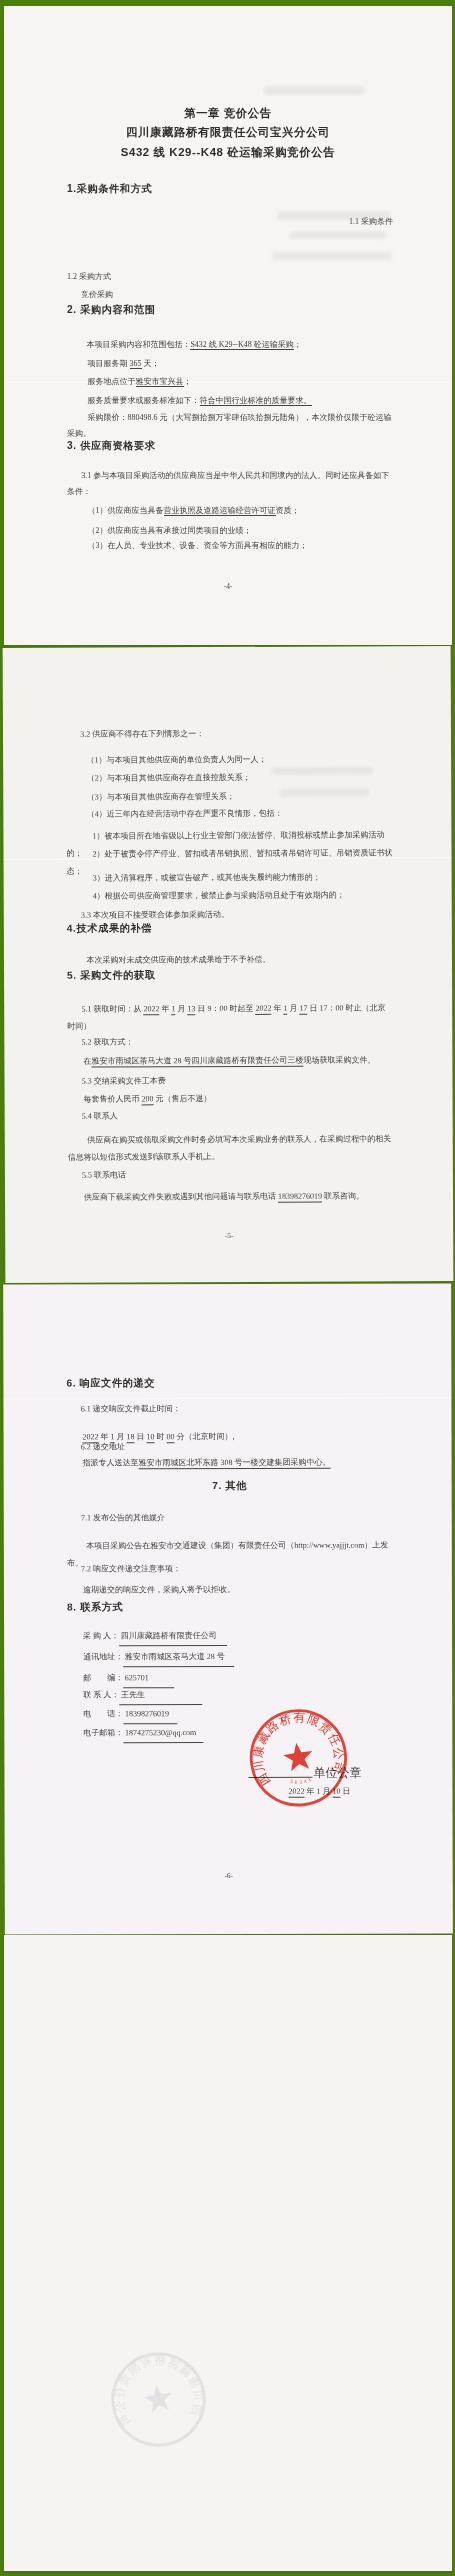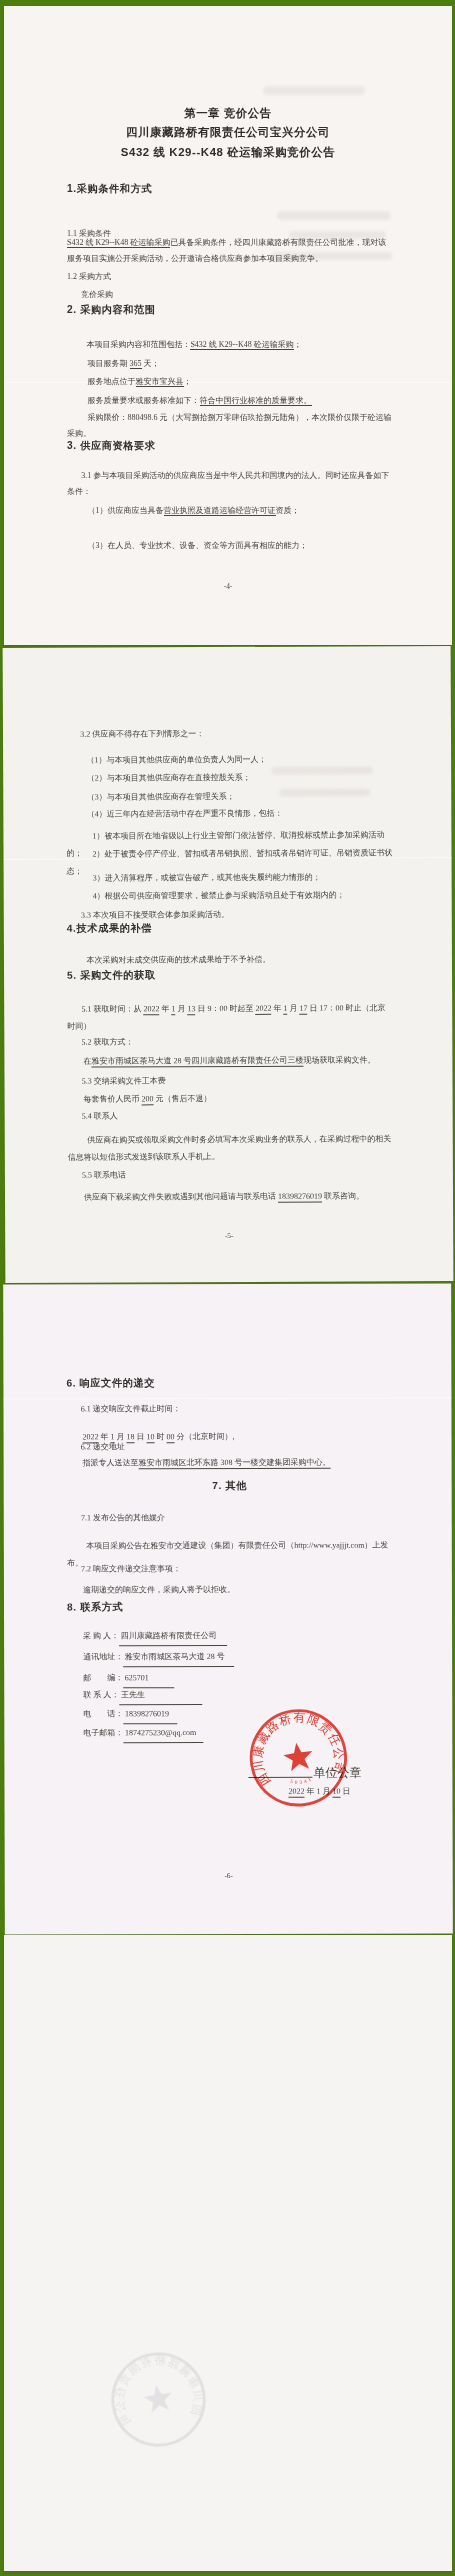--- a/index.html
+++ b/index.html
@@ -38,35 +38,35 @@
     <div class="smudge" style="left:273px;top:205px;width:114px;height:9px;"></div>
     <div class="smudge" style="left:285px;top:225px;width:97px;height:8px;"></div>
     <div class="smudge" style="left:268px;top:246px;width:120px;height:8px;"></div>
     <div class="crease" style="top:376px;"></div>
 
     <div class="t ctr big" style="top:99px;">第一章 竞价公告</div>
     <div class="t ctr big" style="top:118px;">四川康藏路桥有限责任公司宝兴分公司</div>
     <div class="t ctr big" style="top:138px;">S432 线 K29--K48 砼运输采购竞价公告</div>
 
     <div class="t hd" style="top:175px;">1.采购条件和方式</div>
-    <div class="t" style="top:220px;">1.1 采购条件</div>
-    <div class="t" style="top:229px;"><span class="useg">S432 线 K29--K48 砼运输采购</span><span>已具备采购条件，经四川康藏路桥有限责任公司批准，现对该服务项目实施公开采购活动，公开邀请合格供应商参加本项目采购竞争。</span></div>
+    <div class="t" style="top:208px;text-align:right;">1.1 采购条件</div>
     <div class="t" style="top:263px;">1.2 采购方式</div>
     <div class="t" style="top:281px;left:77px;">竞价采购</div>
 
     <div class="t hd" style="top:296px;">2. 采购内容和范围</div>
     <div class="t" style="top:331px;text-indent:19.4px;"><span>本项目采购内容和范围包括：</span><span class="useg">S432 线 K29--K48 砼运输采购</span><span>；</span></div>
     <div class="t" style="top:350px;text-indent:20.5px;"><span>项目服务期 </span><span class="useg">365</span><span> 天；</span></div>
     <div class="t" style="top:368px;text-indent:20.5px;"><span>服务地点位于</span><span class="useg">雅安市宝兴县</span><span>；</span></div>
     <div class="t" style="top:387px;text-indent:20.5px;"><span>服务质量要求或服务标准如下：</span><span class="useg">符合中国行业标准的质量要求。</span></div>
     <div class="t" style="top:404px;text-indent:20.5px;">采购限价：880498.6 元（大写捌拾捌万零肆佰玖拾捌元陆角），本次限价仅限于砼运输采购。</div>
 
     <div class="t hd" style="top:432px;">3. 供应商资格要求</div>
     <div class="t" style="top:462px;text-indent:14.2px;">3.1 参与本项目采购活动的供应商应当是中华人民共和国境内的法人。同时还应具备如下条件：</div>
     <div class="t" style="top:497px;text-indent:20.5px;"><span>（1）供应商应当具备</span><span class="useg">营业执照及道路运输经营许可证</span><span>资质；</span></div>
+    <div class="t" style="top:517px;text-indent:20.5px;">（2）供应商应当具有承接过同类项目的业绩；</div>
     <div class="t" style="top:532px;text-indent:20.5px;">（3）在人员、专业技术、设备、资金等方面具有相应的能力；</div>
 
     <div class="t ctr pno" style="top:573px;">-4-</div>
   </div>
 
   <div class="pg" id="page2">
     <div class="smudge" style="left:268px;top:120px;width:102px;height:8px;"></div>
     <div class="smudge" style="left:276px;top:142px;width:91px;height:8px;"></div>
     <div class="crease" style="top:211px;"></div>
 

